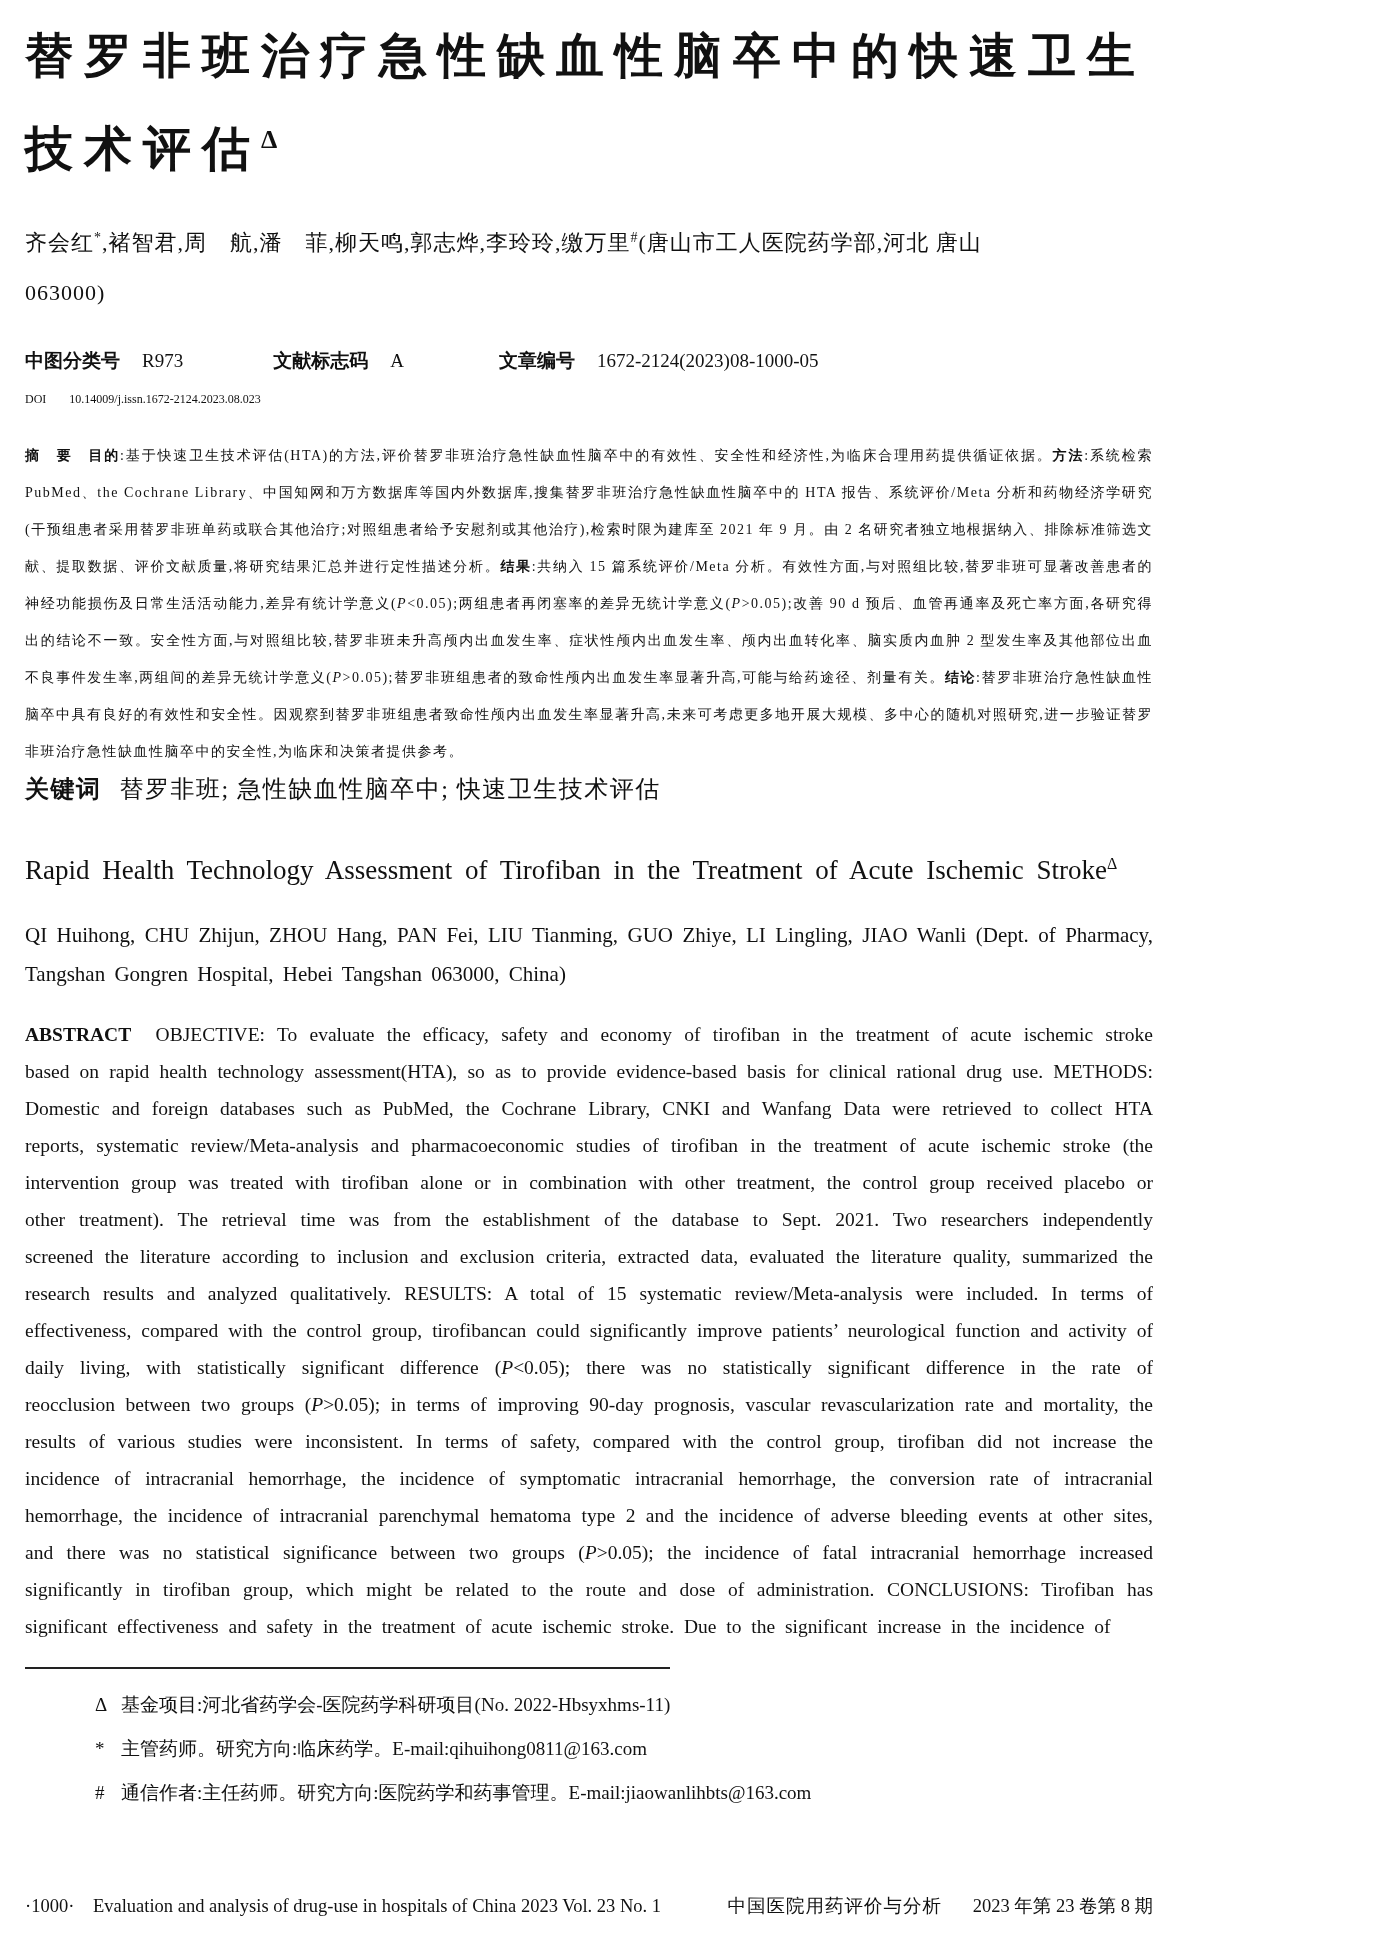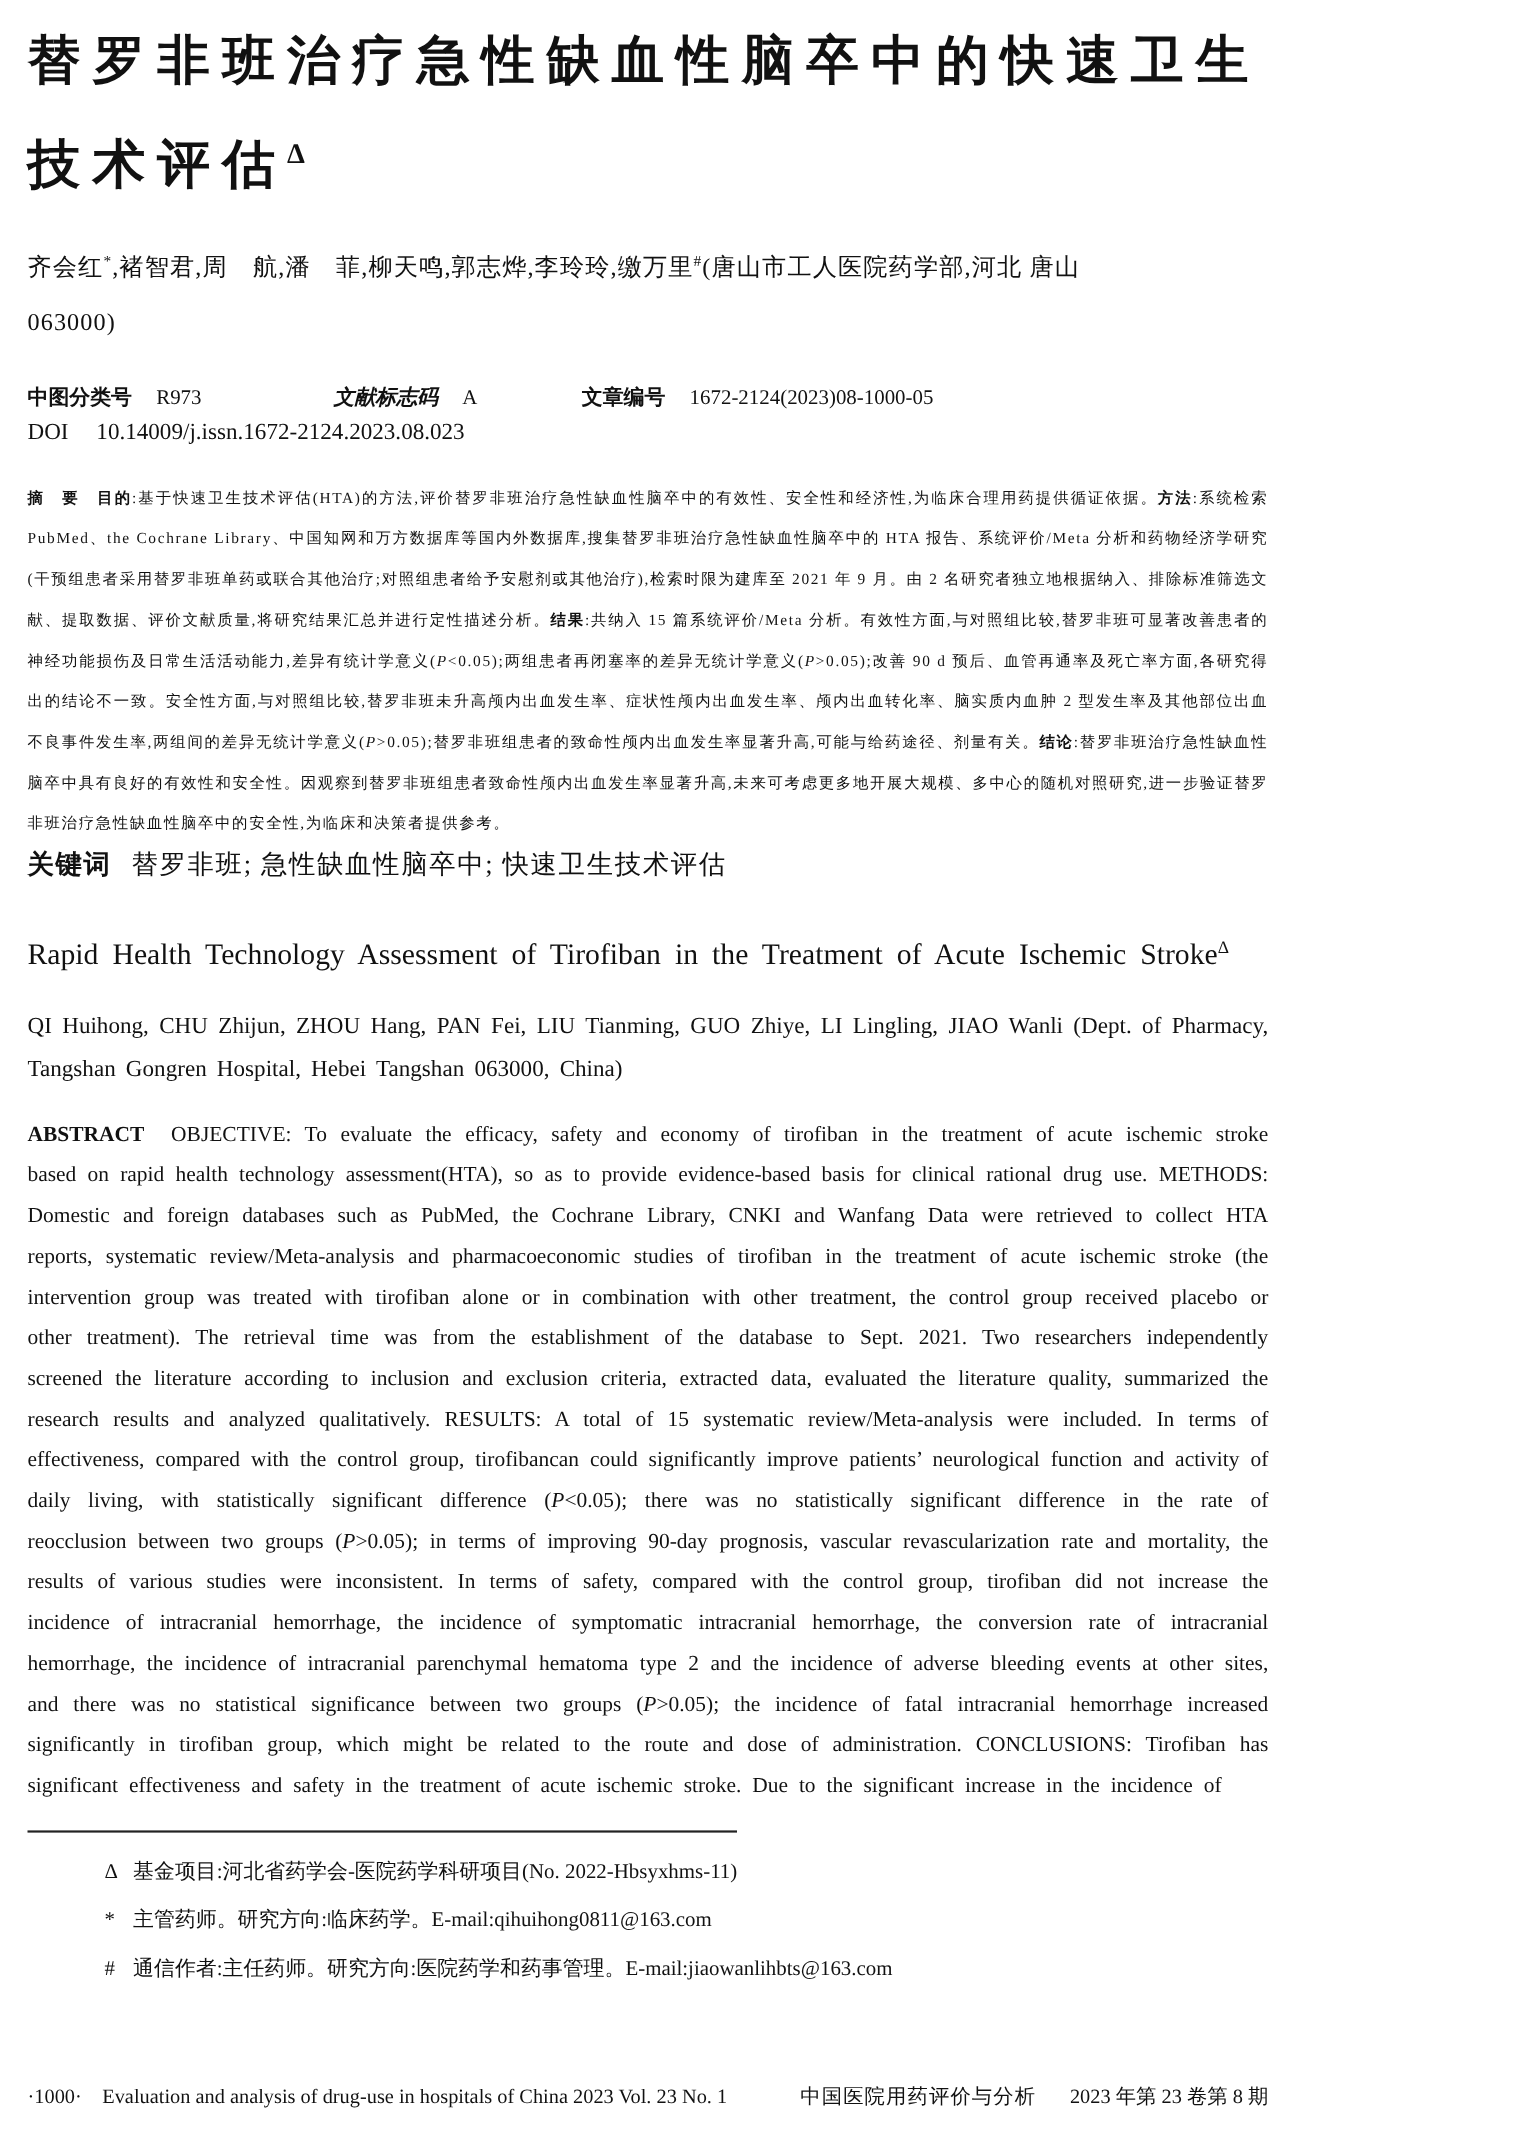--- a/index.html
+++ b/index.html
@@ -31,23 +31,23 @@
   }
   .authors-cn sup { font-size: 14px; }
   .meta-row {
     margin-top: 30px;
     font-size: 19px;
     display: flex;
     align-items: baseline;
   }
   .hei { font-family: "Liberation Sans", sans-serif; font-weight: 700; }
   .meta-row .val { margin-left: 22px; }
-  .meta-row .gap1 { margin-left: 120px; font-style: italic; }
+  .meta-row .gap1 { margin-left: 90px; }
   .meta-row .gap2 { margin-left: 95px; }
-  .doi-row { margin-top: 6px; font-size: 21px; }
+  .doi-row { margin-top: 18px; font-size: 12px; }
   .doi-row .val { margin-left: 20px; }
   .qr {
     position: absolute;
     left: 1240px;
     top: 300px;
     width: 126px;
     height: 126px;
   }
   .qr svg { width: 126px; height: 126px; display: block; }
   .abs-cn {

